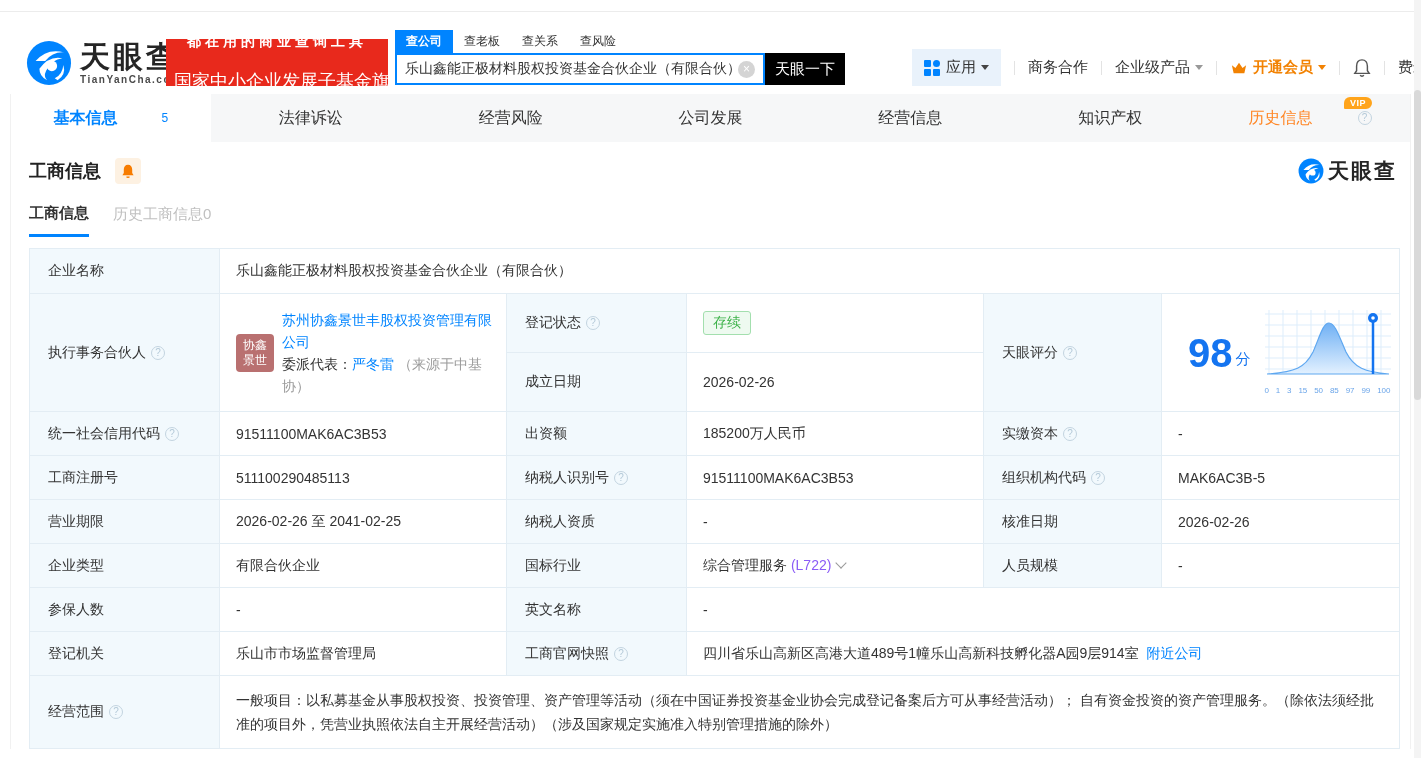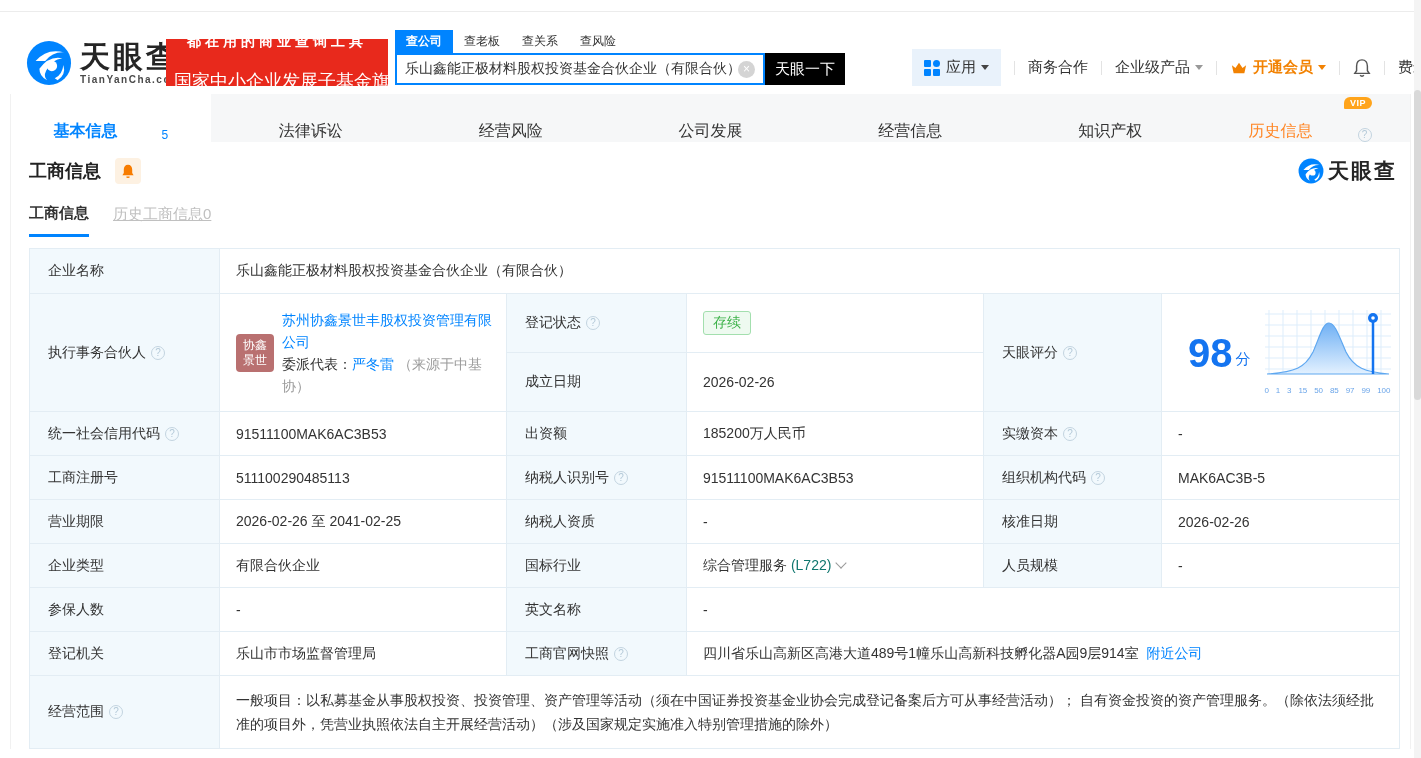--- a/index.html
+++ b/index.html
@@ -34,53 +34,53 @@
   .hsep { width:1px; height:14px; background:#e3e3e3; margin:0 13px; }
   .caret { width:0; height:0; border-left:4px solid transparent; border-right:4px solid transparent; border-top:5px solid #999; margin-left:5px; display:inline-block; }
   .caret.blue{ border-top-color:#444; }
   .vip-link { color:#f28202; font-weight:bold; }
   .caret.orange{ border-top-color:#f28202; }
   .bell-top { width:18px; height:20px; }
 
   
   .container { margin:0 10px; border-left:1px solid #f1f1f1; border-right:1px solid #f1f1f1; }
   .maintabs { display:flex; height:48px; background:#f6f7f8; }
-  .mtab { flex:1; display:flex; align-items:flex-end; justify-content:center; font-size:16px; color:#333; cursor:pointer; position:relative;gap:40px; }
+  .mtab { flex:1; display:flex; align-items:center; justify-content:center; font-size:16px; color:#333; cursor:pointer; position:relative;gap:40px; }
   .mtab.active { background:#fff; color:#0084ff; font-weight:bold; }
   .mtab .cnt { font-size:12px; color:#0084ff; margin-left:4px; font-weight:normal; }
   .mtab.history { color:#ff8625; }
   .vip-badge { position:absolute; top:3px; right:38px; background:#ffa41b; color:#fff; font-size:9px; font-weight:bold; padding:1px 6px; border-radius:6px 6px 6px 1px; letter-spacing:.5px; }
   .q-ic { display:inline-block; width:14px; height:14px; border:1px solid #c3d4e0; border-radius:50%; color:#b4c9d8; font-size:10px; line-height:12px; text-align:center; margin-left:5px; vertical-align:1px; cursor:pointer; font-weight:normal; }
 
   .content { background:#fff; padding:12px 13px 0 18px; }
   .sechead { display:flex; align-items:center; height:34px; }
   .sec-title { font-size:18px; font-weight:bold; color:#222; }
   .sec-bell { width:26px; height:26px; background:#fdf1e2; border-radius:4px; margin-left:14px; display:flex; align-items:center; justify-content:center; cursor:pointer; }
   .sec-logo { margin-left:auto; display:flex; align-items:center; }
   .sec-logo svg { width:26px; height:26px; }
   .sec-logo-txt { font-size:21px; font-weight:bold; color:#252525; letter-spacing:2px; margin-left:4px; }
 
   .subrow { display:flex; align-items:center; margin-top:14px; height:36px; }
   .subtab { font-size:15px; margin-right:24px; padding-bottom:11px; cursor:pointer; }
   .subtab.active { color:#333; border-bottom:3px solid #0084ff; font-weight:bold; }
-  .subtab.idle { color:#c0c0c0;text-decoration:underline; }
+  .subtab.idle { color:#c0c0c0; }
   .sub-btns { margin-left:auto; display:flex; align-items:center; }
   .snap-btn { display:flex; align-items:center; border:1px solid #8fc4f3; border-radius:16px; height:30px; padding:0 12px 0 4px; color:#0084ff; font-size:14px; cursor:pointer; background:#fff; }
   .stamp-ic { width:22px; height:22px; border-radius:50%; background:#0084ff; color:#fff; display:flex; align-items:center; justify-content:center; margin-right:7px; }
   .snap-arrow { width:0; height:0; border-top:4px solid transparent; border-bottom:4px solid transparent; border-left:5px solid #0084ff; margin-left:6px; }
   .export-btn { display:flex; align-items:center; border:1px solid #dcdcdc; border-radius:3px; height:32px; padding:0 14px; font-size:14px; color:#333; margin-left:14px; cursor:pointer; background:#fff; }
   .xls-ic { width:16px; height:16px; background:#1d9d55; border-radius:2px; color:#fff; font-size:10px; font-weight:bold; line-height:16px; text-align:center; margin-right:7px; }
 
   
   table.info { border-collapse:collapse; table-layout:fixed; width:1370px; margin-top:10px; }
   table.info td { border:1px solid #e3edf4; font-size:14px; vertical-align:middle; }
   td.lbl { background:#f2f9fd; padding-left:18px; color:#333; }
   td.val { background:#fff; padding-left:16px; color:#333; }
   .link { color:#0084ff; cursor:pointer; text-decoration:none; }
-  .gray { color:#0f766e; }
+  .gray { color:#8b5cf6; }
   .status-badge { display:inline-block; padding:2px 9px; background:#eefaf0; border:1px solid #a3dfae; border-radius:3px; color:#3eb24a; font-size:14px; }
   .partner-cell { display:flex; align-items:center; padding:8px 8px 8px 16px; }
   .p-avatar { width:38px; height:38px; background:#b97070; border-radius:4px; color:#fff; font-size:12px; line-height:15px; display:flex; align-items:center; justify-content:center; text-align:center; flex:none; margin-right:8px; cursor:pointer; padding:2px; }
   .p-text { line-height:22px; }
   .delegate-src { color:#9b9b9b; }
   .chev-down { display:inline-block; width:8px; height:8px; border-right:1px solid #999; border-bottom:1px solid #999; transform:rotate(45deg); margin-left:6px; vertical-align:3px; cursor:pointer; }
   .scope-cell { padding:12px 20px 12px 16px; line-height:24px; }
 
   
   .score-cell { display:flex; align-items:center; padding-left:26px; }

